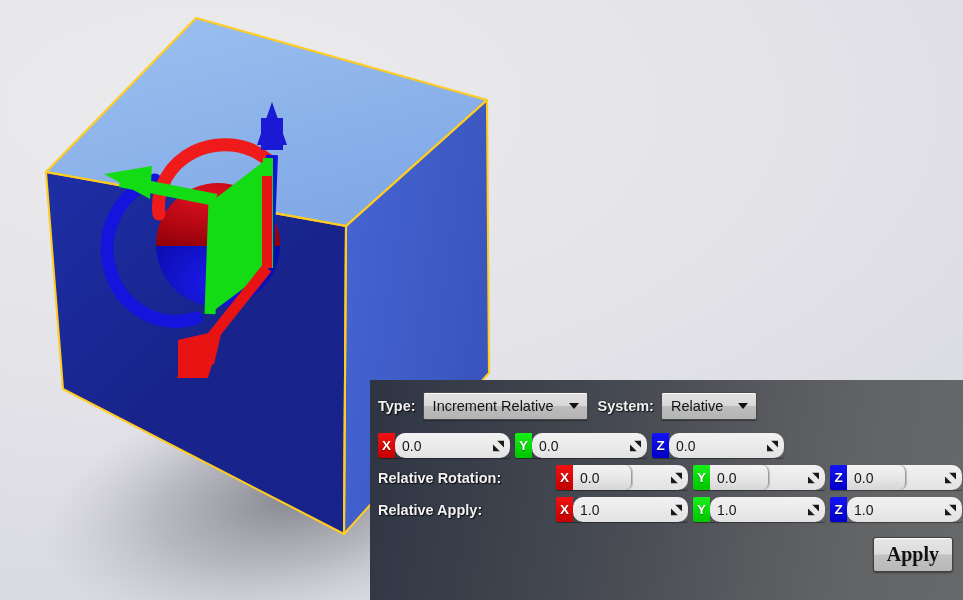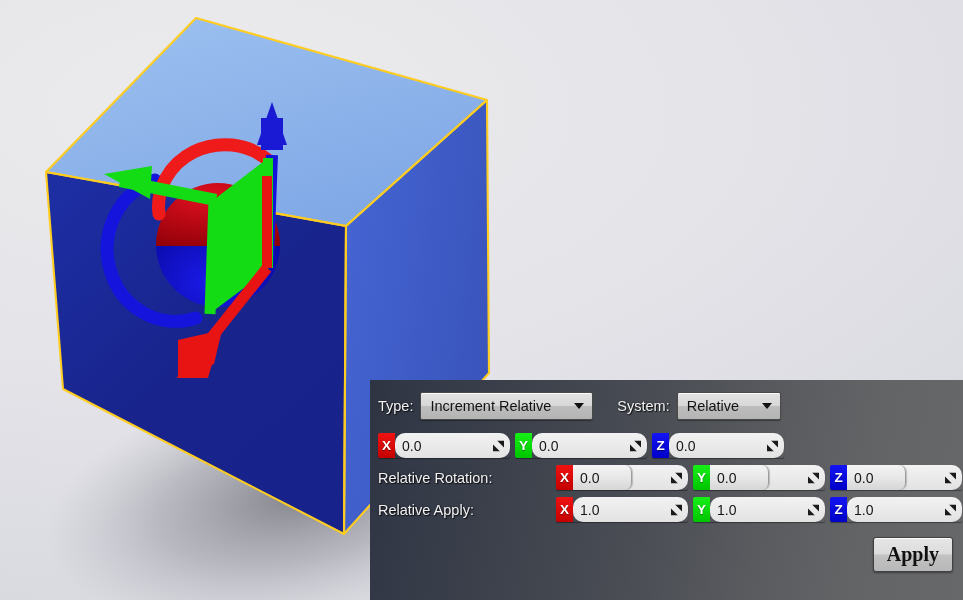--- a/index.html
+++ b/index.html
@@ -48,34 +48,35 @@
     padding-left: 8px;
   }
   .row-type { height: 32px; margin-bottom: 9px; }
 
   .lbl {
     color: #f2f2f2;
     font-size: 14.5px;
     text-shadow: 1px 1px 1px rgba(0,0,0,.75), 0 0 2px rgba(0,0,0,.5);
     white-space: nowrap;
     user-select: none;
+    font-weight: bold;
   }
   .lbl-type { margin-right: 7px; }
-  .lbl-system { margin: 0 7px 0 24px; }
+  .lbl-system { margin: 0 7px 0 10px; }
   .lbl-field {
     width: 178px;
     flex: 0 0 178px;
     font-size: 14.5px;
   }
 
   
   .combo {
     display: inline-flex;
     align-items: center;
-    gap: 23px;
+    gap: 15px;
     height: 26px;
     padding: 0 8px 0 9px;
     border: 1px solid #4a4a4a;
     border-radius: 2px;
     background: linear-gradient(180deg, #e2e2e2 0%, #d8d8d8 48%, #bdbdbd 52%, #b4b4b4 100%);
     box-shadow: inset 0 1px 0 rgba(255,255,255,.85), 0 1px 1px rgba(0,0,0,.35);
     color: #131313;
     font-size: 14.5px;
     white-space: nowrap;
     cursor: pointer;

